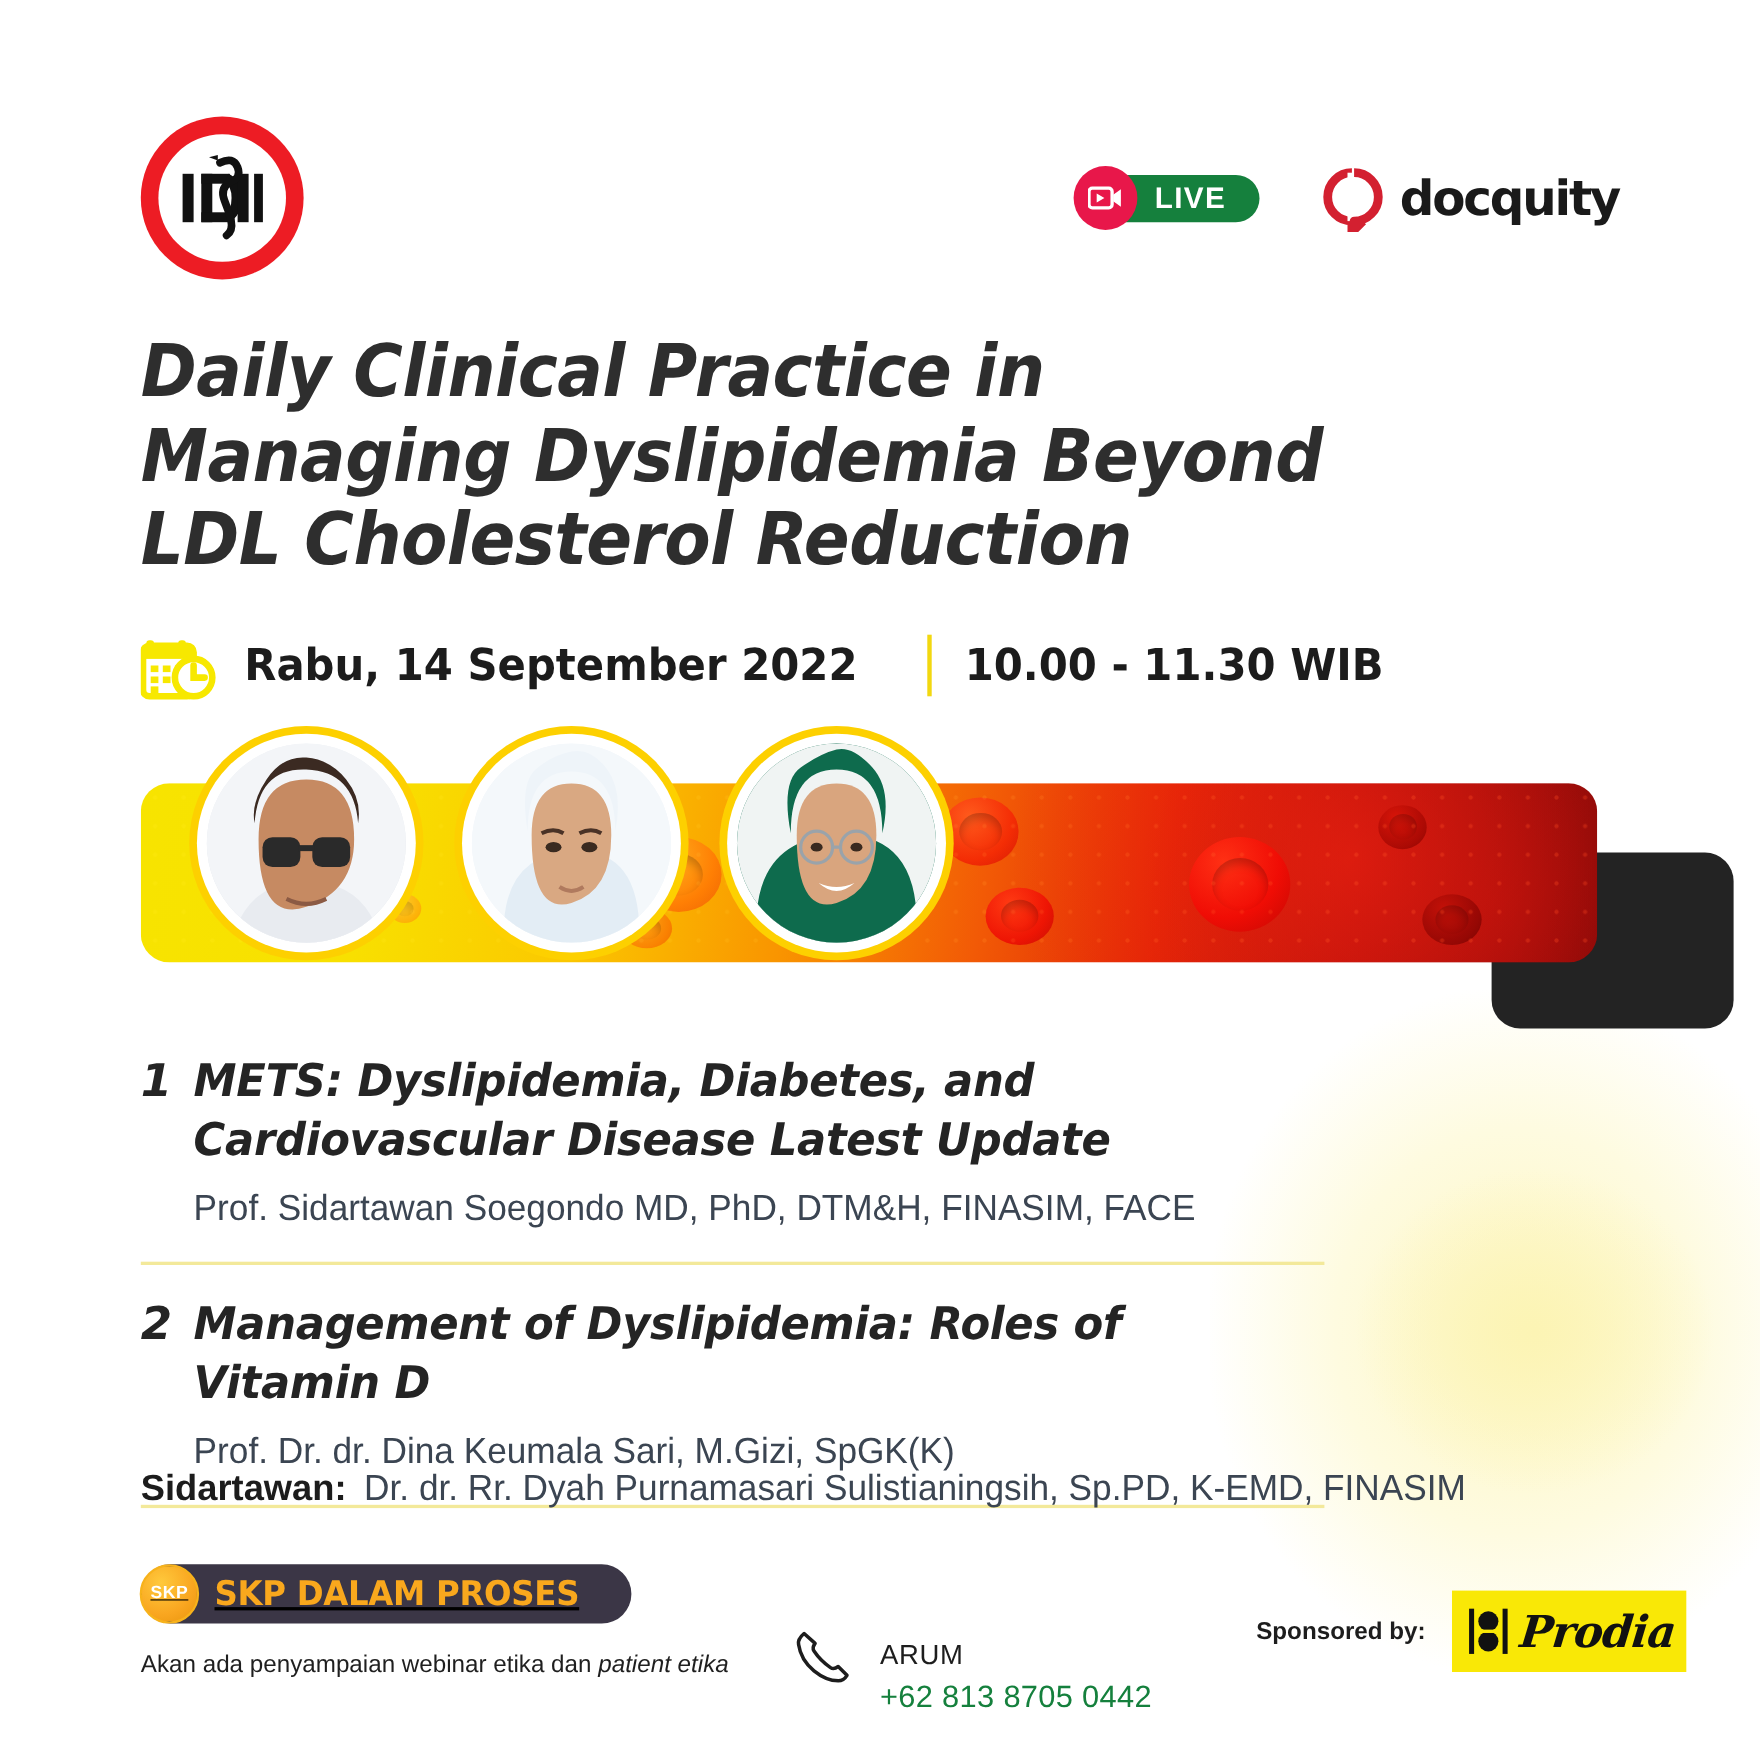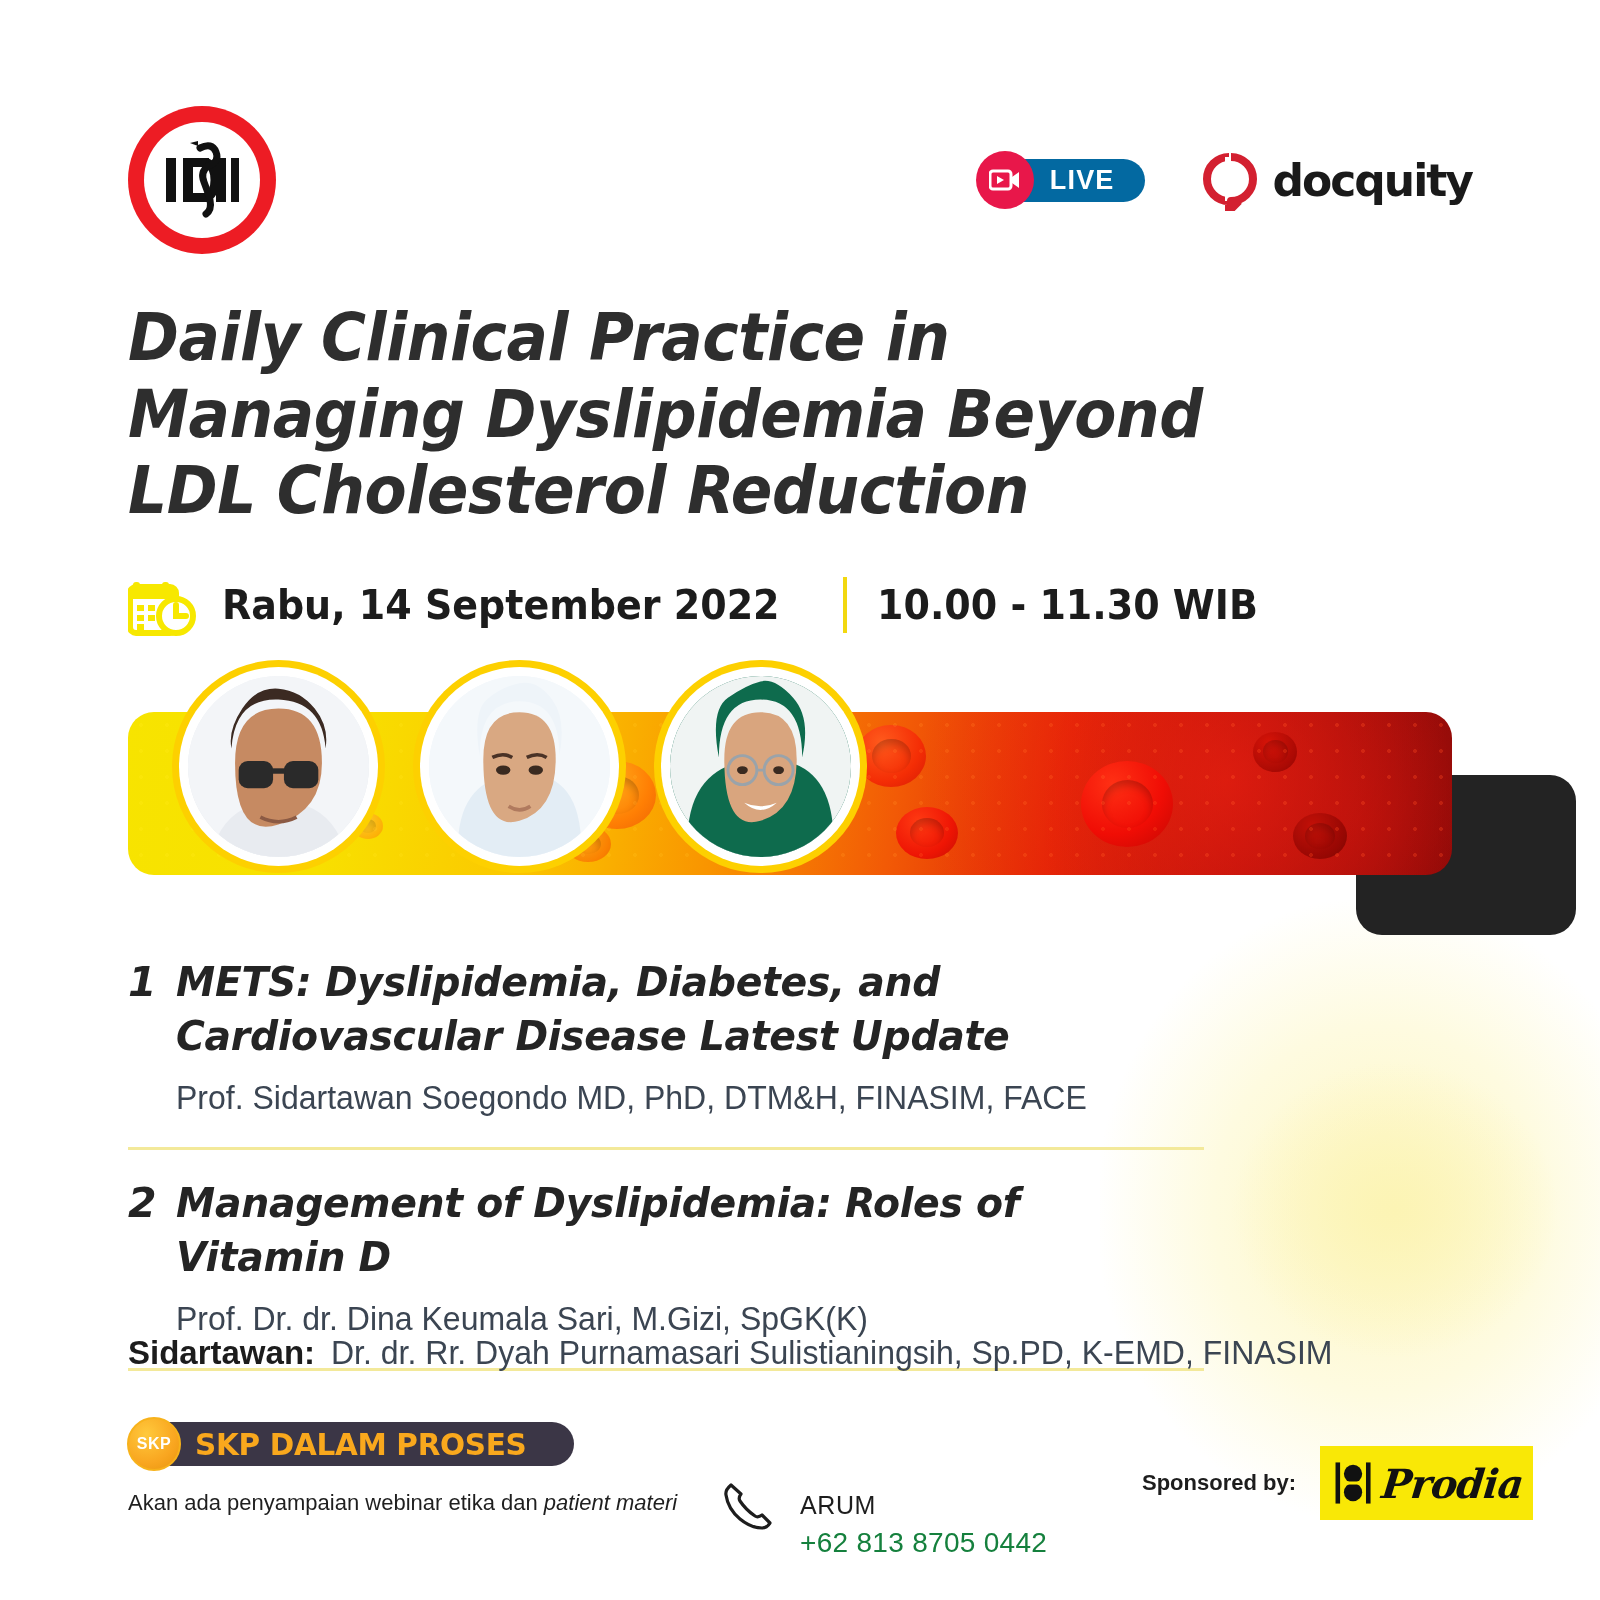--- a/index.html
+++ b/index.html
@@ -64,21 +64,21 @@
     border-radius: 50%;
     background: #ed1c24;
   }
   .idi-logo svg { position: relative; z-index: 3; }
 
   .header-right { display: flex; align-items: center; gap: 54px; }
 
   .live-badge {
     display: flex; align-items: center;
     height: 43px;
-    background: #0369a1;
+    background: #15803d;
     border-radius: 28px;
     padding-right: 30px;
     position: relative;
   }
   .live-badge .cam-circle {
     width: 58px; height: 58px;
     border-radius: 50%;
     background: #e8174a;
     display: flex; align-items: center; justify-content: center;
     margin-left: -1px;
@@ -295,25 +295,26 @@
     font-family: "Liberation Sans", sans-serif;
     transform: scaleX(0.97);
     transform-origin: left center;
   }
 
   
   .skp-block { position: absolute; left: 128px; top: 1422px; }
   .skp-badge {
     display: inline-flex;
     align-items: center;
-    height: 44px;
+    height: 54px;
     background: #3b3646;
     border-radius: 27px;
     padding-right: 30px;
     position: relative;
+    text-decoration: underline;
   }
   .skp-coin {
     width: 54px; height: 54px;
     border-radius: 50%;
     background: radial-gradient(circle at 35% 30%, #ffc93c 0%, #f9a620 60%, #e8940c 100%);
     display: flex; align-items: center; justify-content: center;
     color: #ffffff;
     font-size: 16px;
     font-weight: bold;
     letter-spacing: 0.5px;
@@ -589,21 +590,21 @@
     <div class="mod-name">Dr. dr. Rr. Dyah Purnamasari Sulistianingsih, Sp.PD, K-EMD, FINASIM</div>
   </div>
 
   <div class="skp-block">
     <div class="skp-badge">
       <div class="skp-coin">SKP</div>
       <div class="skp-text">SKP DALAM PROSES</div>
     </div>
     <div class="skp-note">
       <div>
-        <span>Akan ada penyampaian webinar etika dan </span><em>patient materi</em>
+        <span>Akan ada penyampaian webinar etika dan </span><em>patient etika</em>
       </div>
     </div>
   </div>
 
   <div class="contact">
     <svg width="58" height="58" viewBox="0 0 58 58">
       <path d="M13 8 q-6 5 -5 10 q2 14 14 24 q11 9 22 9 q5 0 8 -5
                l-8 -8 q-4 3 -7 1 q-9 -6 -15 -15 q-2 -3 1 -7 z" fill="none" stroke="#1d1d1d" stroke-width="3.2" stroke-linejoin="round"></path>
     </svg>
     <div class="contact-text">

